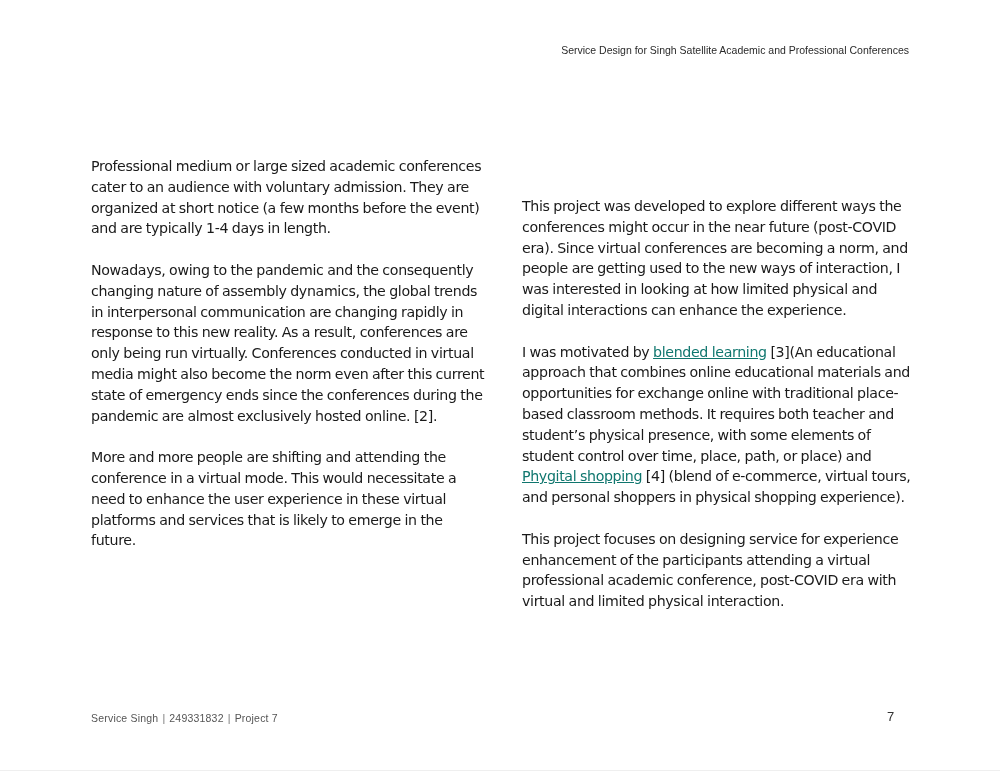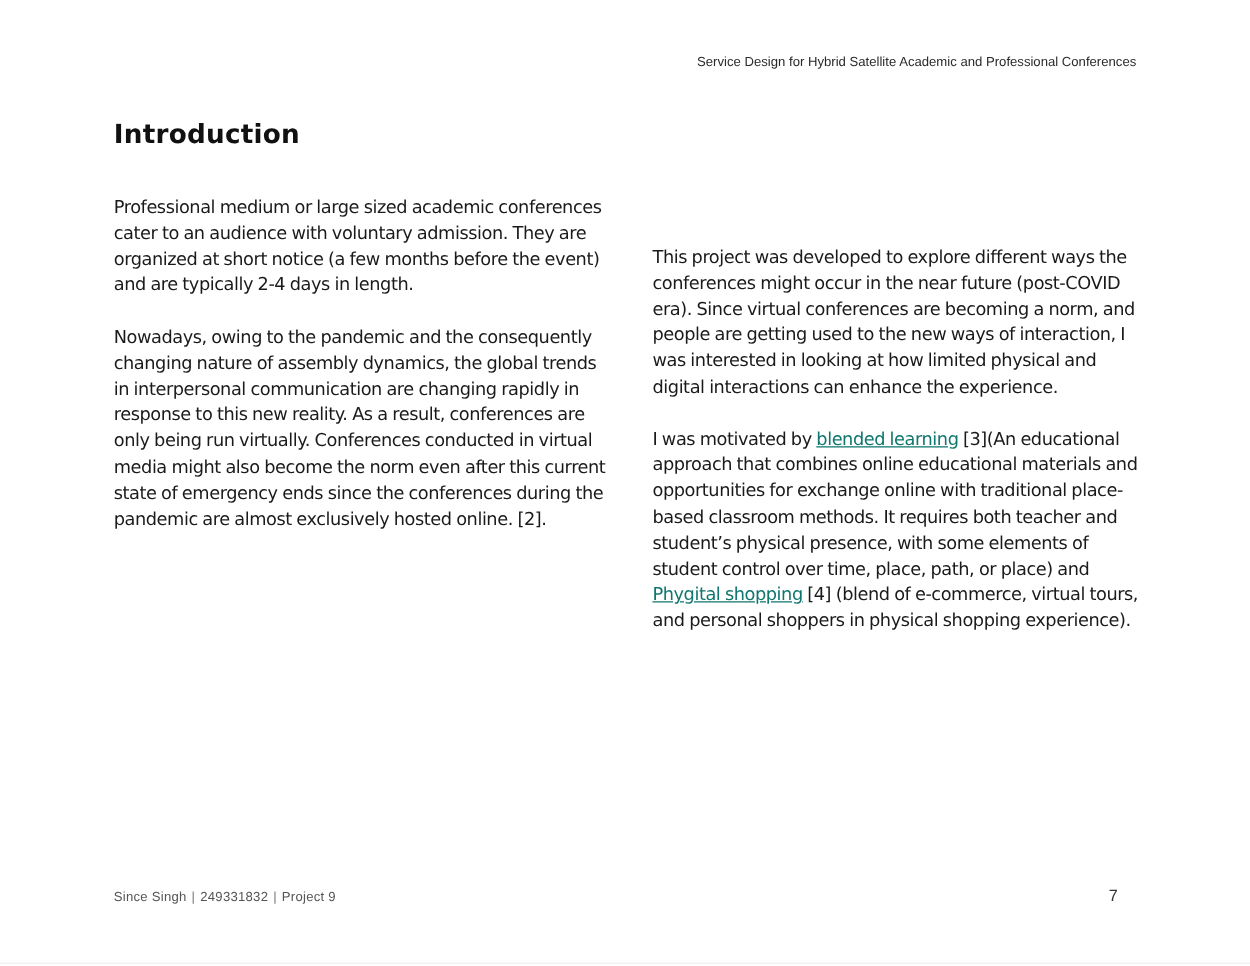--- a/index.html
+++ b/index.html
@@ -89,33 +89,34 @@
       font-family: "Liberation Sans", sans-serif;
       font-size: 13px;
       color: #333333;
     }
   </style>
 </head>
 <body>
 
 <div class="page">
 
-  <div class="running-header">Service Design for Hybrid Satellite Academic and Professional Conferences</div>
+  <div class="running-header">Service Design for Singh Satellite Academic and Professional Conferences</div>
 
-  <h1 class="title">Introduction</h1>
 
   <div class="col col-left">
-    <p>Professional medium or large sized academic conferences cater to an audience with voluntary admission. They are organized at short notice (a few months before the event) and are typically 2-4 days in length.</p>
+    <p>Professional medium or large sized academic conferences cater to an audience with voluntary admission. They are organized at short notice (a few months before the event) and are typically 1-4 days in length.</p>
     <p>Nowadays, owing to the pandemic and the consequently changing nature of assembly dynamics, the global trends in interpersonal communication are changing rapidly in response to this new reality. As a result, conferences are only being run virtually. Conferences conducted in virtual media might also become the norm even after this current state of emergency ends since the conferences during the pandemic are almost exclusively hosted online. [2].</p>
+    <p>More and more people are shifting and attending the conference in a virtual mode. This would necessitate a need to enhance the user experience in these virtual platforms and services that is likely to emerge in the future.</p>
   </div>
 
   <div class="col col-right">
     <p>This project was developed to explore different ways the conferences might occur in the near future (post-COVID era). Since virtual conferences are becoming a norm, and people are getting used to the new ways of interaction, I was interested in looking at how limited physical and digital interactions can enhance the experience.</p>
     <p><span>I was motivated by </span><a href="#">blended learning</a><span> [3](An educational approach that combines online educational materials and opportunities for exchange online with traditional place-based classroom methods. It requires both teacher and student’s physical presence, with some elements of student control over time, place, path, or place) and </span><a href="#">Phygital shopping</a><span> [4] (blend of e-commerce, virtual tours, and personal shoppers in physical shopping experience).</span></p>
+    <p>This project focuses on designing service for experience enhancement of the participants attending a virtual professional academic conference, post-COVID era with virtual and limited physical interaction.</p>
   </div>
 
   <div class="footer-left">
-    <span>Since Singh</span><span class="sep">|</span><span>249331832</span><span class="sep">|</span><span>Project 9</span>
+    <span>Service Singh</span><span class="sep">|</span><span>249331832</span><span class="sep">|</span><span>Project 7</span>
   </div>
 
   <div class="page-number">7</div>
 
 </div>
 
 </body></html>

